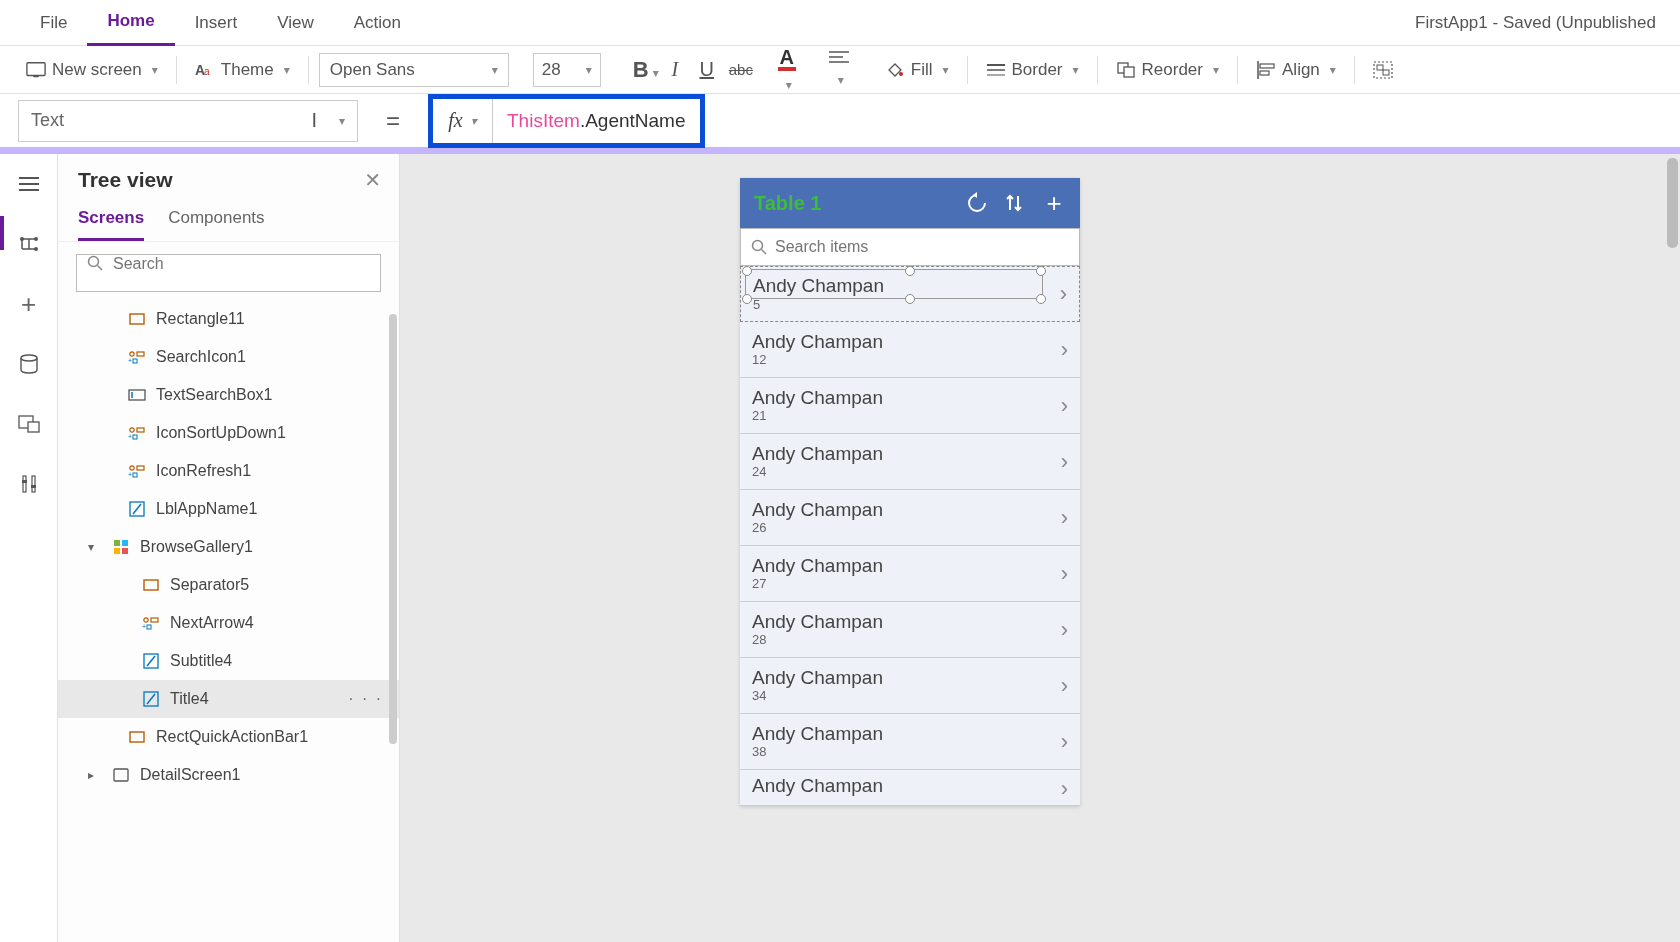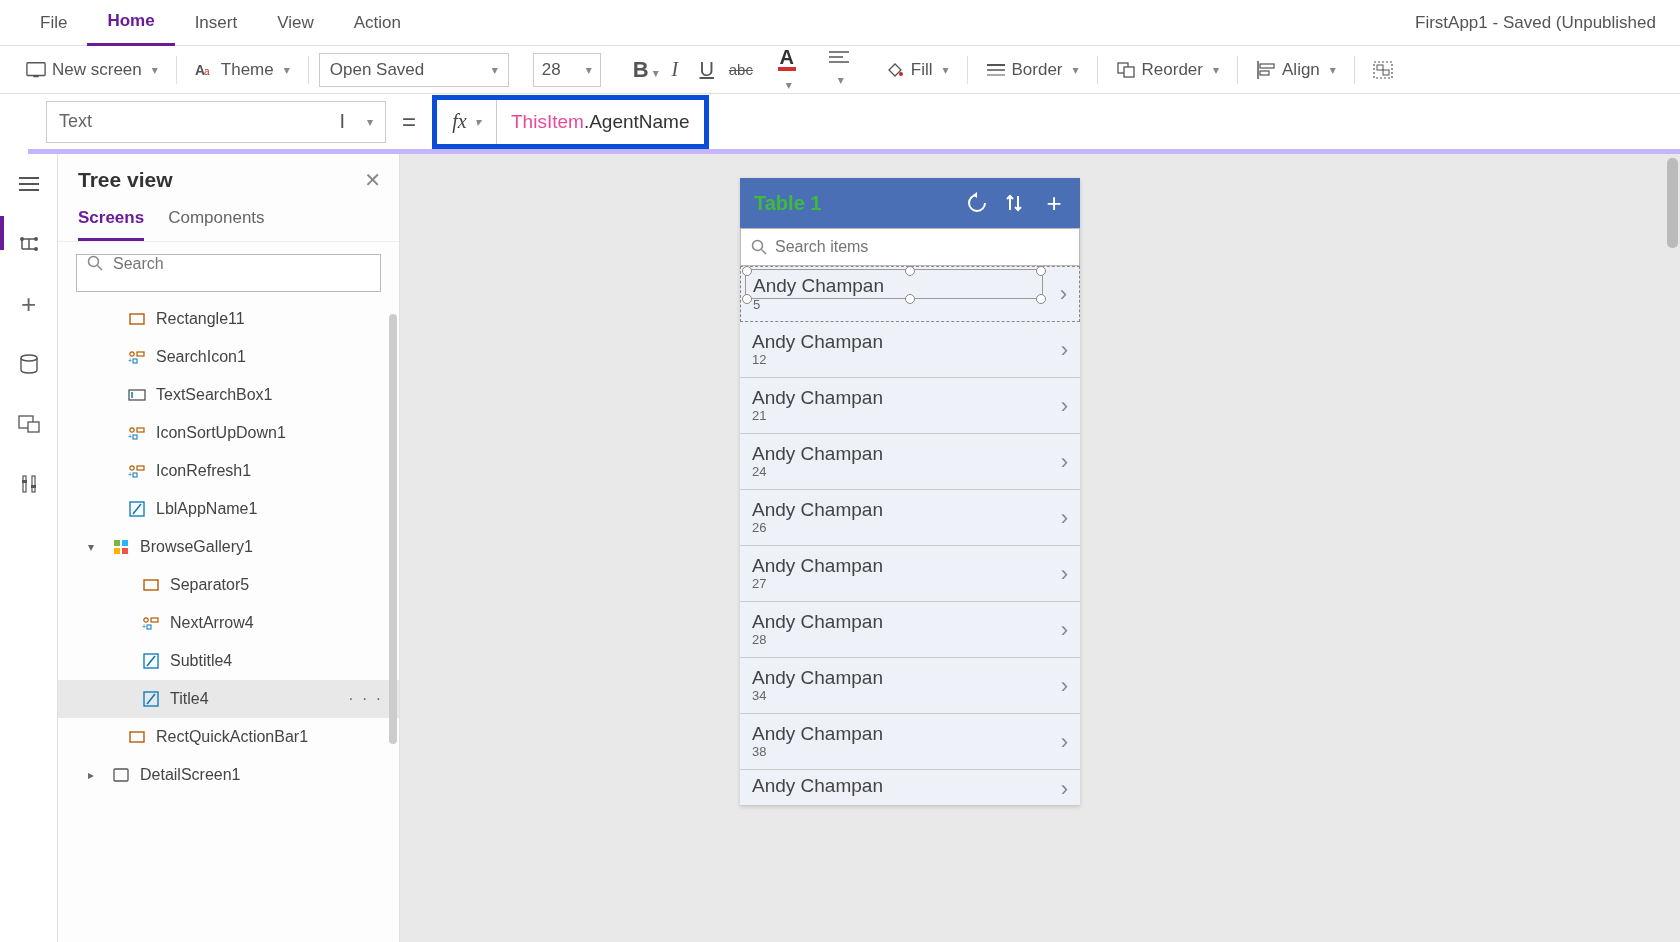--- a/index.html
+++ b/index.html
@@ -22,21 +22,21 @@
   .fmt-btn { width: 28px; text-align: center; font-size: 20px; color: #555; cursor: pointer; padding: 2px 4px; }
   .fmt-btn.bold { font-weight: 700; font-size: 22px; }
   .fmt-btn.italic { font-style: italic; font-family: Georgia, serif; }
   .fmt-btn.underline { text-decoration: underline; }
   .fmt-btn.strike { text-decoration: line-through; font-size: 15px; }
   .color-a { position: relative; display: inline-flex; flex-direction: column; align-items: center; }
   .color-a .A { font-size: 20px; font-weight: 600; color: #333; line-height: 1; }
   .color-a .bar { width: 18px; height: 4px; background: #d32f2f; }
   
   
-  .formula-row { height: 60px; display: flex; align-items: center; padding: 0 18px; border-bottom: 5px solid #c4b5fd; gap: 16px; margin-left: 28px; }
+  .formula-row { height: 60px; display: flex; align-items: center; padding: 0 18px; border-bottom: 7px solid #c4b5fd; gap: 28px; }
   .prop-select { width: 340px; height: 42px; border: 1px solid #ccc; display: flex; align-items: center; justify-content: space-between; padding: 0 12px; font-size: 18px; color: #666; background: #fff; position: relative; }
   .prop-select .cursor-caret { position: absolute; right: 40px; color: #555; font-size: 20px; }
   .eq-sign { font-size: 24px; color: #555; font-weight: 300; }
   .formula-box { display: flex; align-items: center; border: 5px solid #0a4dd6; height: 54px; background: #fff; }
   .fx-label { width: 60px; text-align: center; font-size: 20px; font-style: italic; font-family: Georgia, serif; color: #444; border-right: 1px solid #ccc; height: 100%; display: flex; align-items: center; justify-content: center; gap: 4px; }
   .formula-input { padding: 0 14px; font-size: 19px; font-family: "Consolas", monospace; display: flex; align-items: center; height: 100%; min-width: 190px; }
   .formula-input .tok1 { color: #ec4899; }
   .formula-input .tok2 { color: #333; }
   
   
@@ -120,21 +120,21 @@
       <svg width="20" height="18" viewBox="0 0 20 18">
           <text x="0" y="14" font-size="14" fill="#555" font-weight="600">A</text>
           <text x="9" y="14" font-size="10" fill="#c62828">a</text>
         </svg>
     </span>
     <span>Theme</span>
     <span class="chev">▾</span>
   </div>
   <div class="ribbon-divider"></div>
   <div class="font-select">
-    <span>Open Saved</span>
+    <span>Open Sans</span>
     <span class="chev">▾</span>
   </div>
   <div style="width:16px"></div>
   <div class="size-select">
     <span>28</span>
     <span class="chev">▾</span>
   </div>
   <div style="width:20px"></div>
   <div class="fmt-btn bold">B<span class="chev" style="font-weight:400">▾</span></div>
   <div class="fmt-btn italic">I</div>

